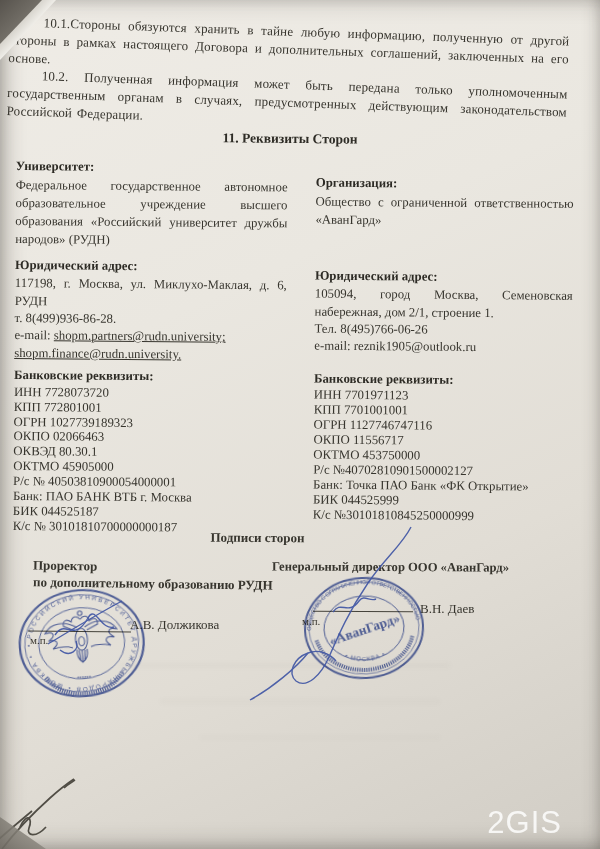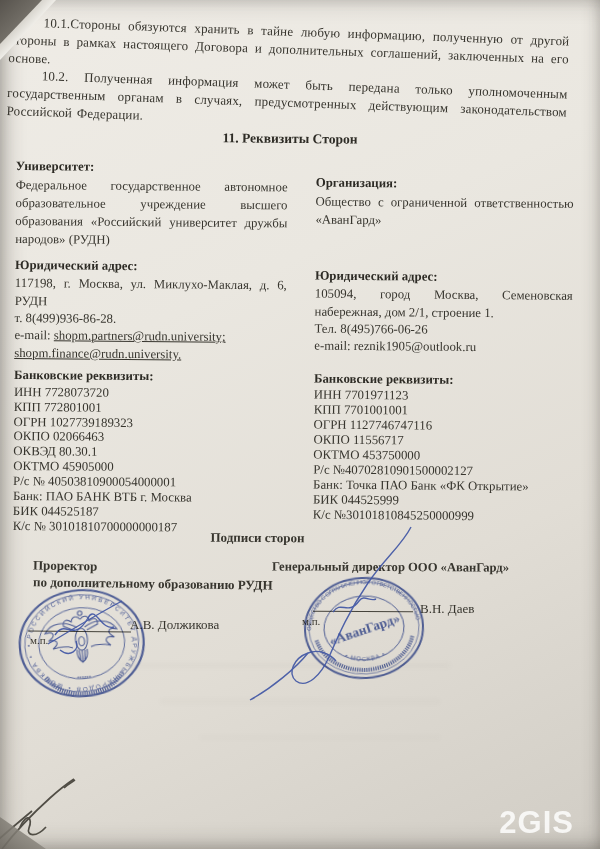--- a/index.html
+++ b/index.html
@@ -39,22 +39,22 @@
   .u{text-decoration:underline;}
   .sig-title{position:absolute;left:0;top:530px;width:515px;text-align:center;
     font-weight:700;font-size:13px;margin:0;transform:rotate(.4deg);}
   .abs{position:absolute;margin:0;}
   .b{font-weight:700;}
   .ruleline{position:absolute;height:0;border-top:1.2px solid #45433b;}
   .mp{position:absolute;font-size:11px;color:#3c3a33;}
   .stamp{position:absolute;mix-blend-mode:multiply;opacity:.85;filter:blur(.3px);}
   .penlayer{position:absolute;inset:0;pointer-events:none;}
   .ghost{position:absolute;background:#6a665e;filter:blur(2.5px);}
-  .watermark{position:absolute;right:26px;bottom:8px;
-    font-family:"Liberation Sans","DejaVu Sans",sans-serif;font-weight:700;
+  .watermark{position:absolute;right:38px;bottom:8px;
+    font-family:"Liberation Sans","DejaVu Sans",sans-serif;font-weight:400;
     font-size:31px;letter-spacing:1px;color:rgba(255,255,255,.82);}
   .stamp text{font-family:"Liberation Sans","DejaVu Sans",sans-serif;}
   .stamp .center-name{font-family:"Liberation Serif","DejaVu Serif",serif;font-weight:700;}
 </style>
 </head>
 <body>
 
 <div class="stage">
   <div class="sheet">
 

